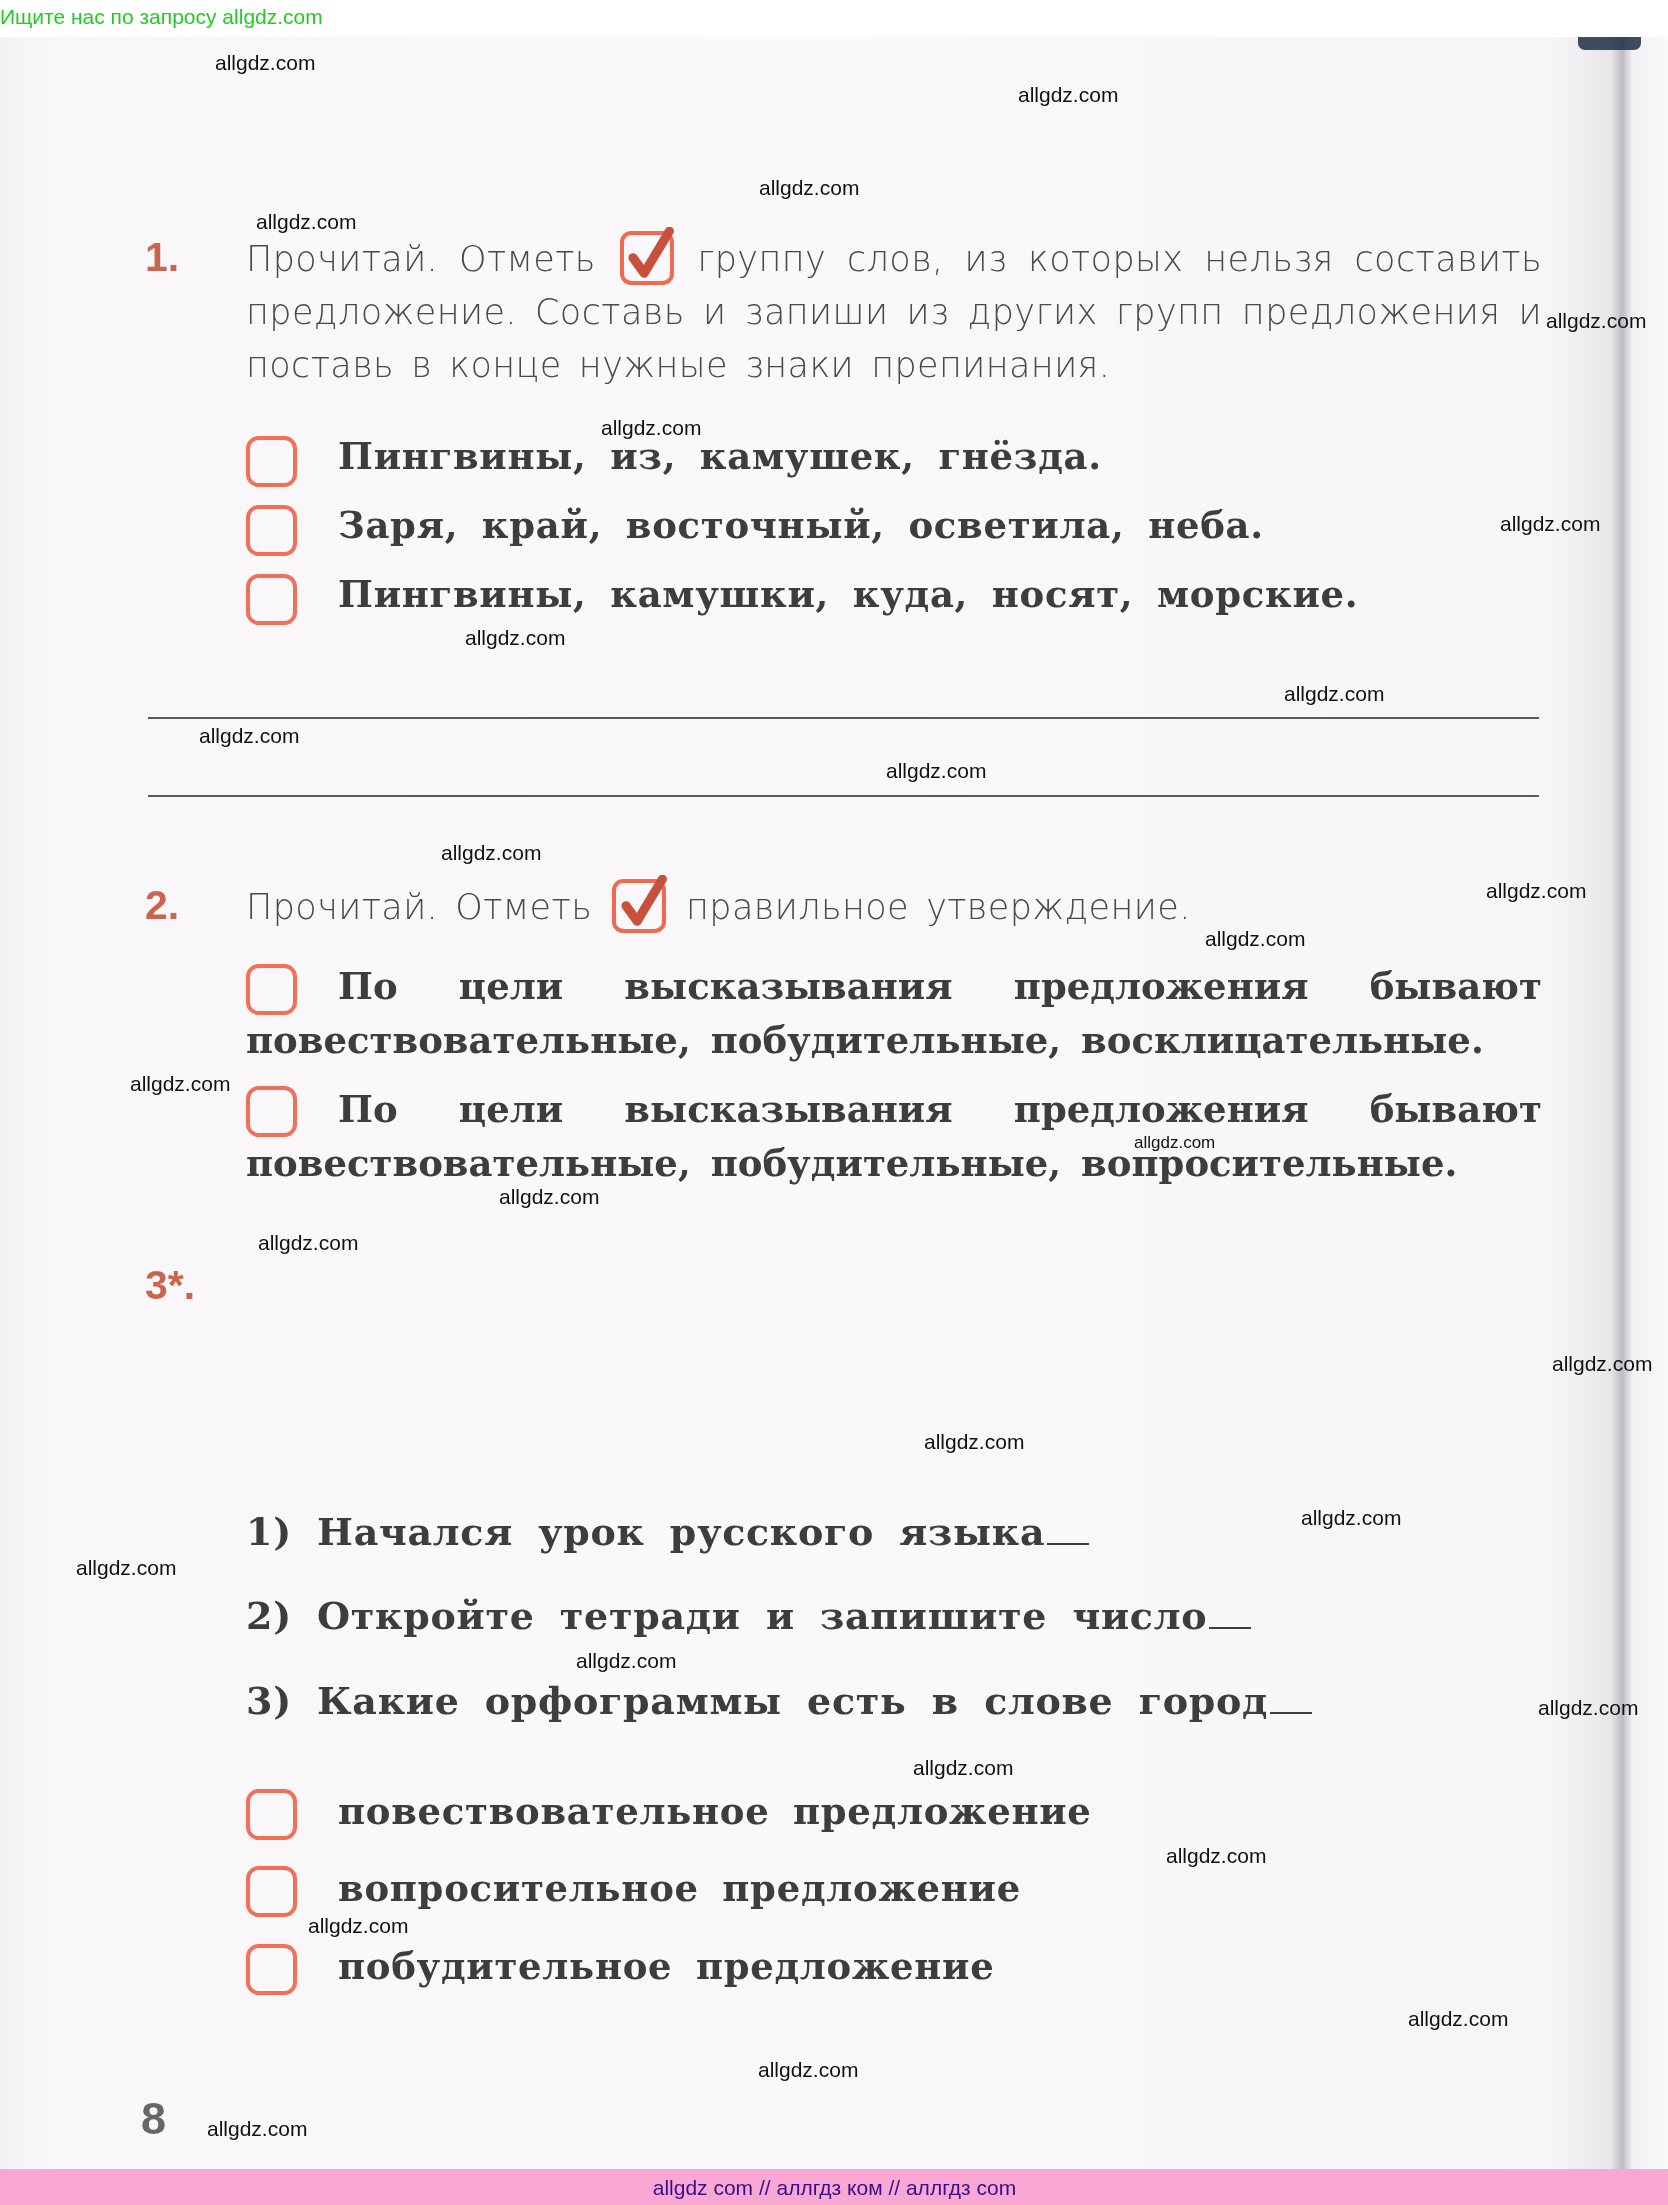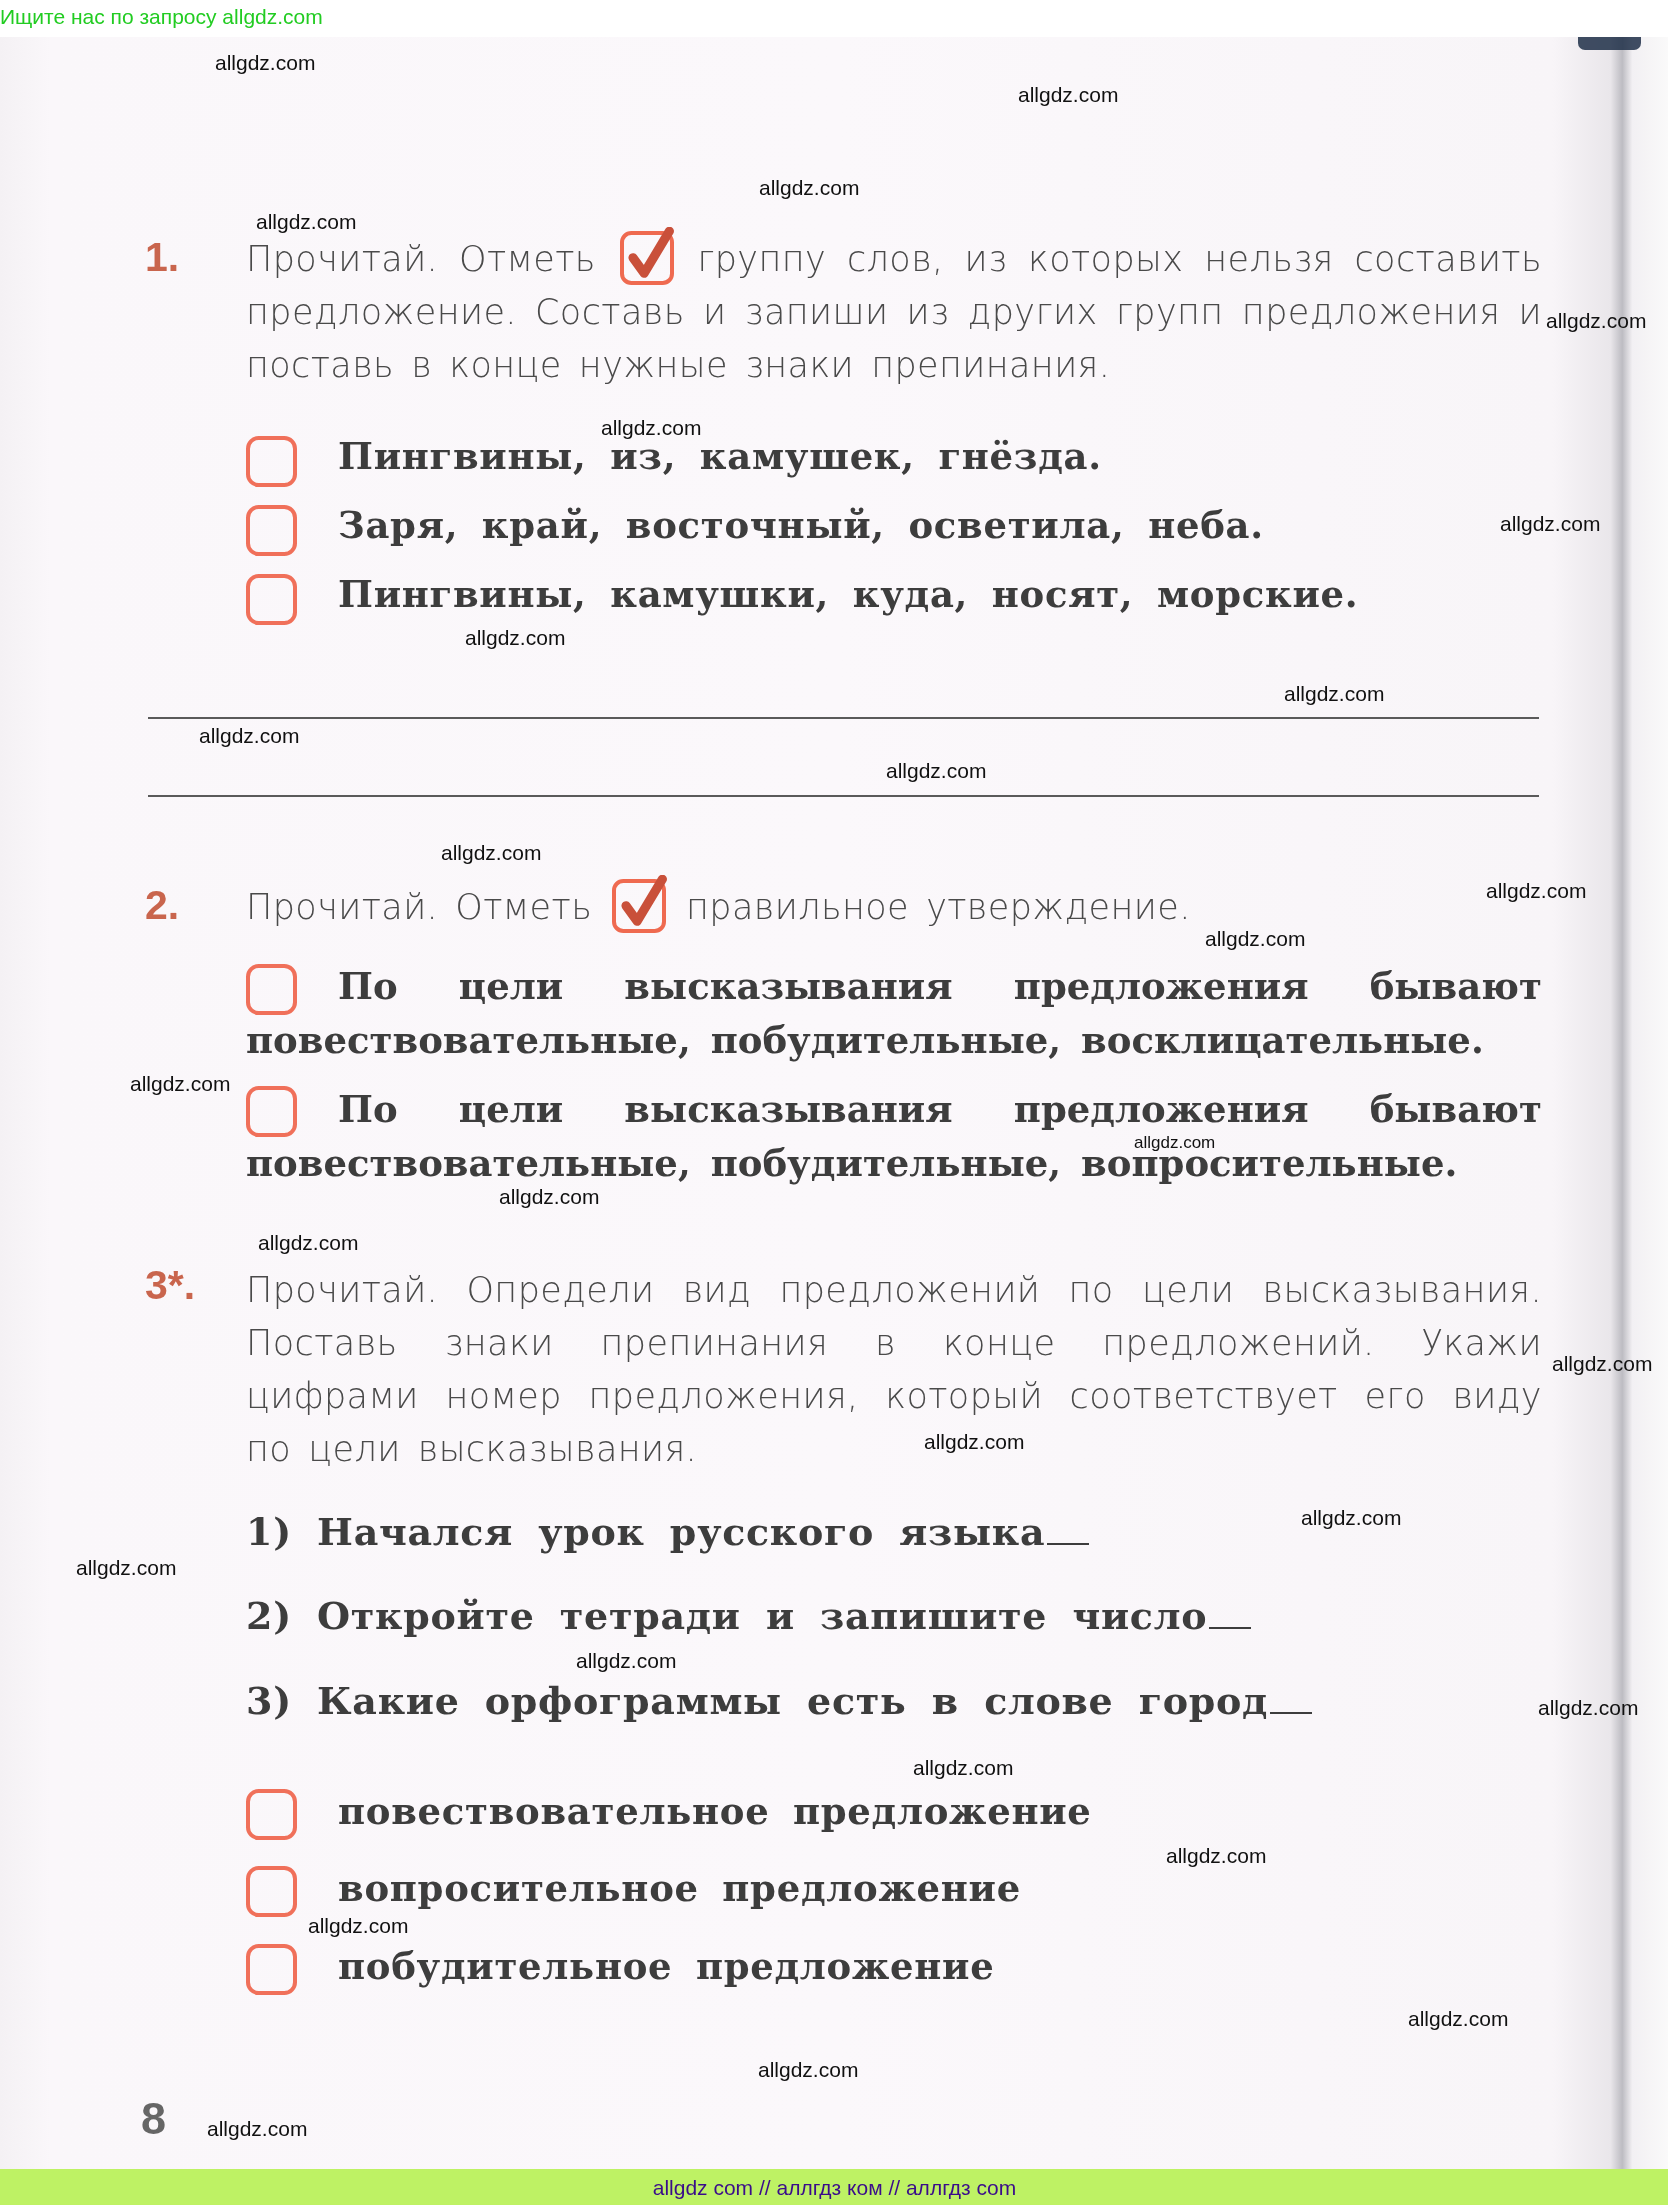--- a/index.html
+++ b/index.html
@@ -15,21 +15,21 @@
   .page {
     position: absolute; left: 0; top: 37px; width: 1669px; height: 2132px;
     background: linear-gradient(90deg, #f4f1f4 0%, #faf7fa 3%, #fbf8fb 50%, #f8f5f8 93%, #e9e6ea 96.5%, #bdbcc2 97.2%, #f2f0f3 97.8%, #fafafa 100%);
   }
   .page-shadow-top {
     position: absolute; right: 28px; top: 0; width: 63px; height: 12.7px;
     background: #1f2f48; border-radius: 0 0 7px 7px; opacity: .85;
   }
   .bottom-banner {
     position: absolute; left: 0; top: 2169px; width: 1669px; height: 37px;
-    background: #bef264; text-align: center;
+    background: #f9a8d4; text-align: center;
     font-family: "Liberation Sans", sans-serif; font-size: 21px; line-height: 37px;
     color: #3a0d8a;
   }
 
   .title {
     position: absolute; left: 0; width: 1669px; top: 104px; text-align: center;
     font-family: "Liberation Sans", sans-serif; font-weight: bold;
     font-size: 54px; color: #ef6a50; letter-spacing: 0.7px;
   }
 
@@ -124,21 +124,20 @@
     </span>
     <span>правильное утверждение.</span>
   </p>
 
   <div class="opt-box" style="top:927px;"></div>
   <p class="opt-para serif" style="top:922px;">По цели высказывания предложения бывают повествовательные, побудительные, восклицательные.</p>
   <div class="opt-box" style="top:1049px;"></div>
   <p class="opt-para serif" style="top:1045px;">По цели высказывания предложения бывают повествовательные, побудительные, вопросительные.</p>
 
   <div class="task-num" style="top:1225px;">3*.</div>
-  <p class="instr" style="top:1227px;">Прочитай. Определи вид предложений по цели высказывания. Поставь знаки препинания в конце предложений. Укажи цифрами номер предложения, который соответствует его виду по цели высказывания.</p>
 
   <div class="sent serif" style="top:1472px;">
     <span>1) Начался урок русского языка</span><span class="blank"></span>
   </div>
   <div class="sent serif" style="top:1556px;">
     <span>2) Откройте тетради и запишите число</span><span class="blank"></span>
   </div>
   <div class="sent serif" style="top:1641px;">
     <span>3) Какие орфограммы есть в слове </span><b>город</b><span class="blank"></span>
   </div>

